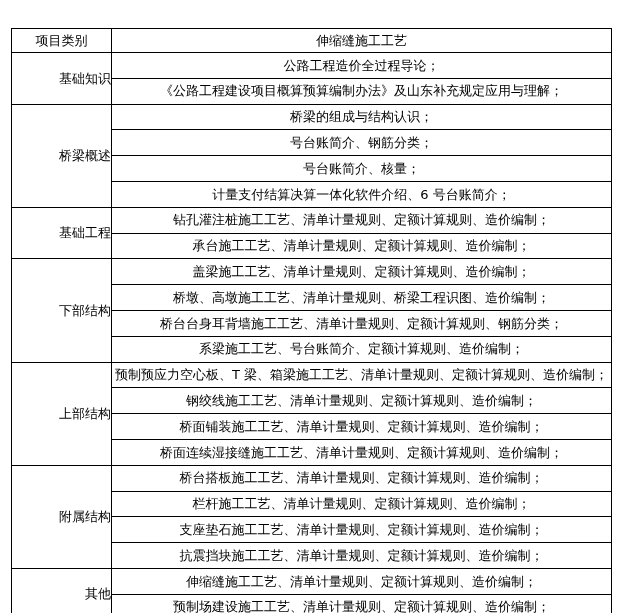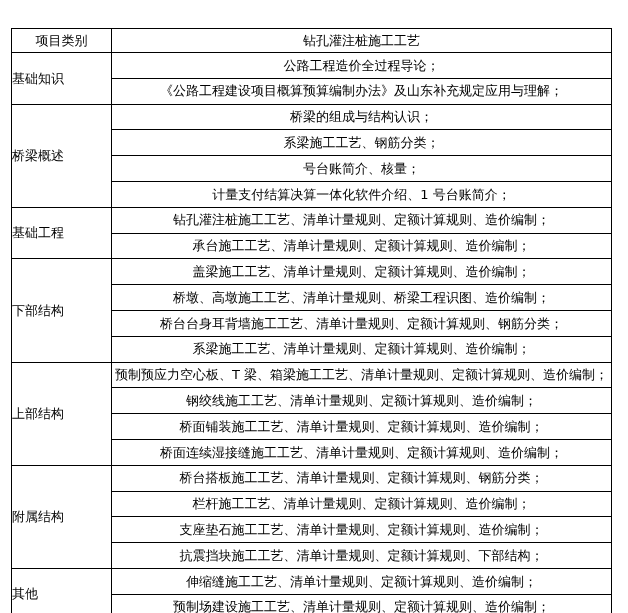--- a/index.html
+++ b/index.html
@@ -38,21 +38,21 @@
     height: 24px;
   }
   table.course-table thead th {
     text-align: center;
     vertical-align: middle;
   }
   table.course-table tbody tr {
     height: 25.8px;
   }
   td.cat {
-    text-align: left;
+    text-align: right;
     vertical-align: middle;
   }
   td.content {
     text-align: center;
     vertical-align: middle;
     padding-left: 10px;
   }
   col.cat-col { width: 100px; }
 </style>
 </head>
@@ -60,89 +60,89 @@
 
 <div class="page">
   <table class="course-table">
     <colgroup>
       <col class="cat-col">
       <col>
     </colgroup>
     <thead>
       <tr>
         <th>项目类别</th>
-        <th>钻孔灌注桩施工工艺</th>
+        <th>伸缩缝施工工艺</th>
       </tr>
     </thead>
     <tbody>
         <tr>
           <td class="cat" rowspan="2">基础知识</td>
           <td class="content">公路工程造价全过程导论；</td>
         </tr>
         <tr>
           <td class="content">《公路工程建设项目概算预算编制办法》及山东补充规定应用与理解；</td>
         </tr>
         <tr>
           <td class="cat" rowspan="4">桥梁概述</td>
           <td class="content">桥梁的组成与结构认识；</td>
         </tr>
         <tr>
-          <td class="content">系梁施工工艺、钢筋分类；</td>
+          <td class="content">号台账简介、钢筋分类；</td>
         </tr>
         <tr>
           <td class="content">号台账简介、核量；</td>
         </tr>
         <tr>
-          <td class="content">计量支付结算决算一体化软件介绍、1 号台账简介；</td>
+          <td class="content">计量支付结算决算一体化软件介绍、6 号台账简介；</td>
         </tr>
         <tr>
           <td class="cat" rowspan="2">基础工程</td>
           <td class="content">钻孔灌注桩施工工艺、清单计量规则、定额计算规则、造价编制；</td>
         </tr>
         <tr>
           <td class="content">承台施工工艺、清单计量规则、定额计算规则、造价编制；</td>
         </tr>
         <tr>
           <td class="cat" rowspan="4">下部结构</td>
           <td class="content">盖梁施工工艺、清单计量规则、定额计算规则、造价编制；</td>
         </tr>
         <tr>
           <td class="content">桥墩、高墩施工工艺、清单计量规则、桥梁工程识图、造价编制；</td>
         </tr>
         <tr>
           <td class="content">桥台台身耳背墙施工工艺、清单计量规则、定额计算规则、钢筋分类；</td>
         </tr>
         <tr>
-          <td class="content">系梁施工工艺、清单计量规则、定额计算规则、造价编制；</td>
+          <td class="content">系梁施工工艺、号台账简介、定额计算规则、造价编制；</td>
         </tr>
         <tr>
           <td class="cat" rowspan="4">上部结构</td>
           <td class="content">预制预应力空心板、T 梁、箱梁施工工艺、清单计量规则、定额计算规则、造价编制；</td>
         </tr>
         <tr>
           <td class="content">钢绞线施工工艺、清单计量规则、定额计算规则、造价编制；</td>
         </tr>
         <tr>
           <td class="content">桥面铺装施工工艺、清单计量规则、定额计算规则、造价编制；</td>
         </tr>
         <tr>
           <td class="content">桥面连续湿接缝施工工艺、清单计量规则、定额计算规则、造价编制；</td>
         </tr>
         <tr>
           <td class="cat" rowspan="4">附属结构</td>
-          <td class="content">桥台搭板施工工艺、清单计量规则、定额计算规则、钢筋分类；</td>
+          <td class="content">桥台搭板施工工艺、清单计量规则、定额计算规则、造价编制；</td>
         </tr>
         <tr>
           <td class="content">栏杆施工工艺、清单计量规则、定额计算规则、造价编制；</td>
         </tr>
         <tr>
           <td class="content">支座垫石施工工艺、清单计量规则、定额计算规则、造价编制；</td>
         </tr>
         <tr>
-          <td class="content">抗震挡块施工工艺、清单计量规则、定额计算规则、下部结构；</td>
+          <td class="content">抗震挡块施工工艺、清单计量规则、定额计算规则、造价编制；</td>
         </tr>
         <tr>
           <td class="cat" rowspan="2">其他</td>
           <td class="content">伸缩缝施工工艺、清单计量规则、定额计算规则、造价编制；</td>
         </tr>
         <tr>
           <td class="content">预制场建设施工工艺、清单计量规则、定额计算规则、造价编制；</td>
         </tr>
       </tbody>
   </table>

